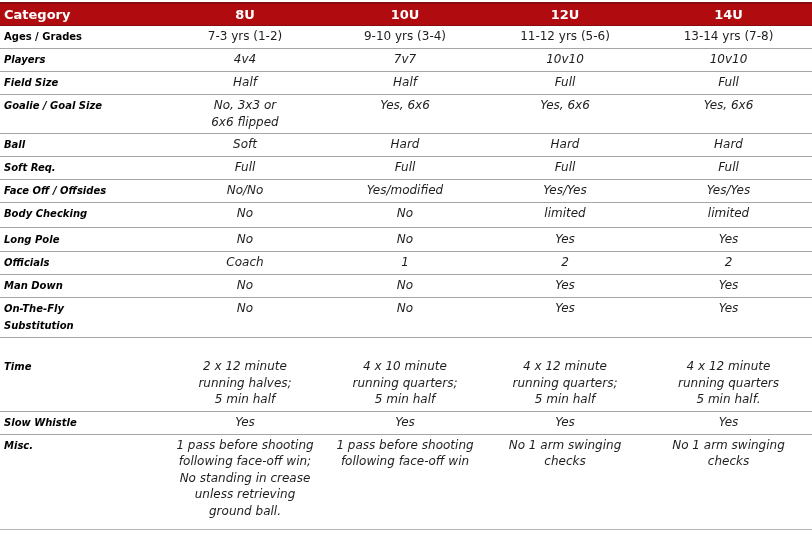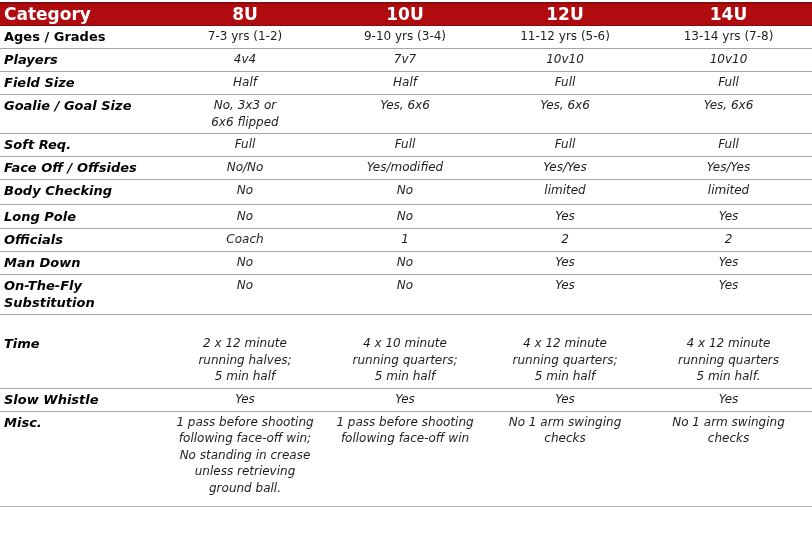--- a/index.html
+++ b/index.html
@@ -24,34 +24,34 @@
   }
   table{
     border-collapse:collapse;
     table-layout:fixed;
     width:812px;
     margin-top:2px;
   }
   thead th{
     background:var(--header-bg);
     color:var(--header-text);
-    font-size:17px;
+    font-size:13px;
     font-weight:bold;
     text-align:center;
     padding:2px 4px;
     line-height:17px;
     border-top:2px solid var(--header-border);
     border-bottom:1px solid var(--header-border);
   }
   thead th:first-child{
     text-align:left;
   }
   tbody th{
     text-align:left;
-    font-size:13px;
+    font-size:10px;
     font-weight:bold;
     color:var(--label-text);
     padding:2px 4px 3px 4px;
     vertical-align:top;
     line-height:17px;
     white-space:pre-line;
   }
   tbody td{
     text-align:center;
     font-size:12px;
@@ -117,20 +117,27 @@
         <td>Full</td>
       </tr>
       <tr class="row-goalie">
         <th scope="row">Goalie / Goal Size</th>
         <td>No, 3x3 or
 6x6 flipped</td>
         <td>Yes, 6x6</td>
         <td>Yes, 6x6</td>
         <td>Yes, 6x6</td>
       </tr>
+      <tr class="row-ball">
+        <th scope="row">Ball</th>
+        <td>Soft</td>
+        <td>Hard</td>
+        <td>Hard</td>
+        <td>Hard</td>
+      </tr>
       <tr class="row-gear">
         <th scope="row">Soft Req.</th>
         <td>Full</td>
         <td>Full</td>
         <td>Full</td>
         <td>Full</td>
       </tr>
       <tr class="row-faceoff">
         <th scope="row">Face Off / Offsides</th>
         <td>No/No</td>

